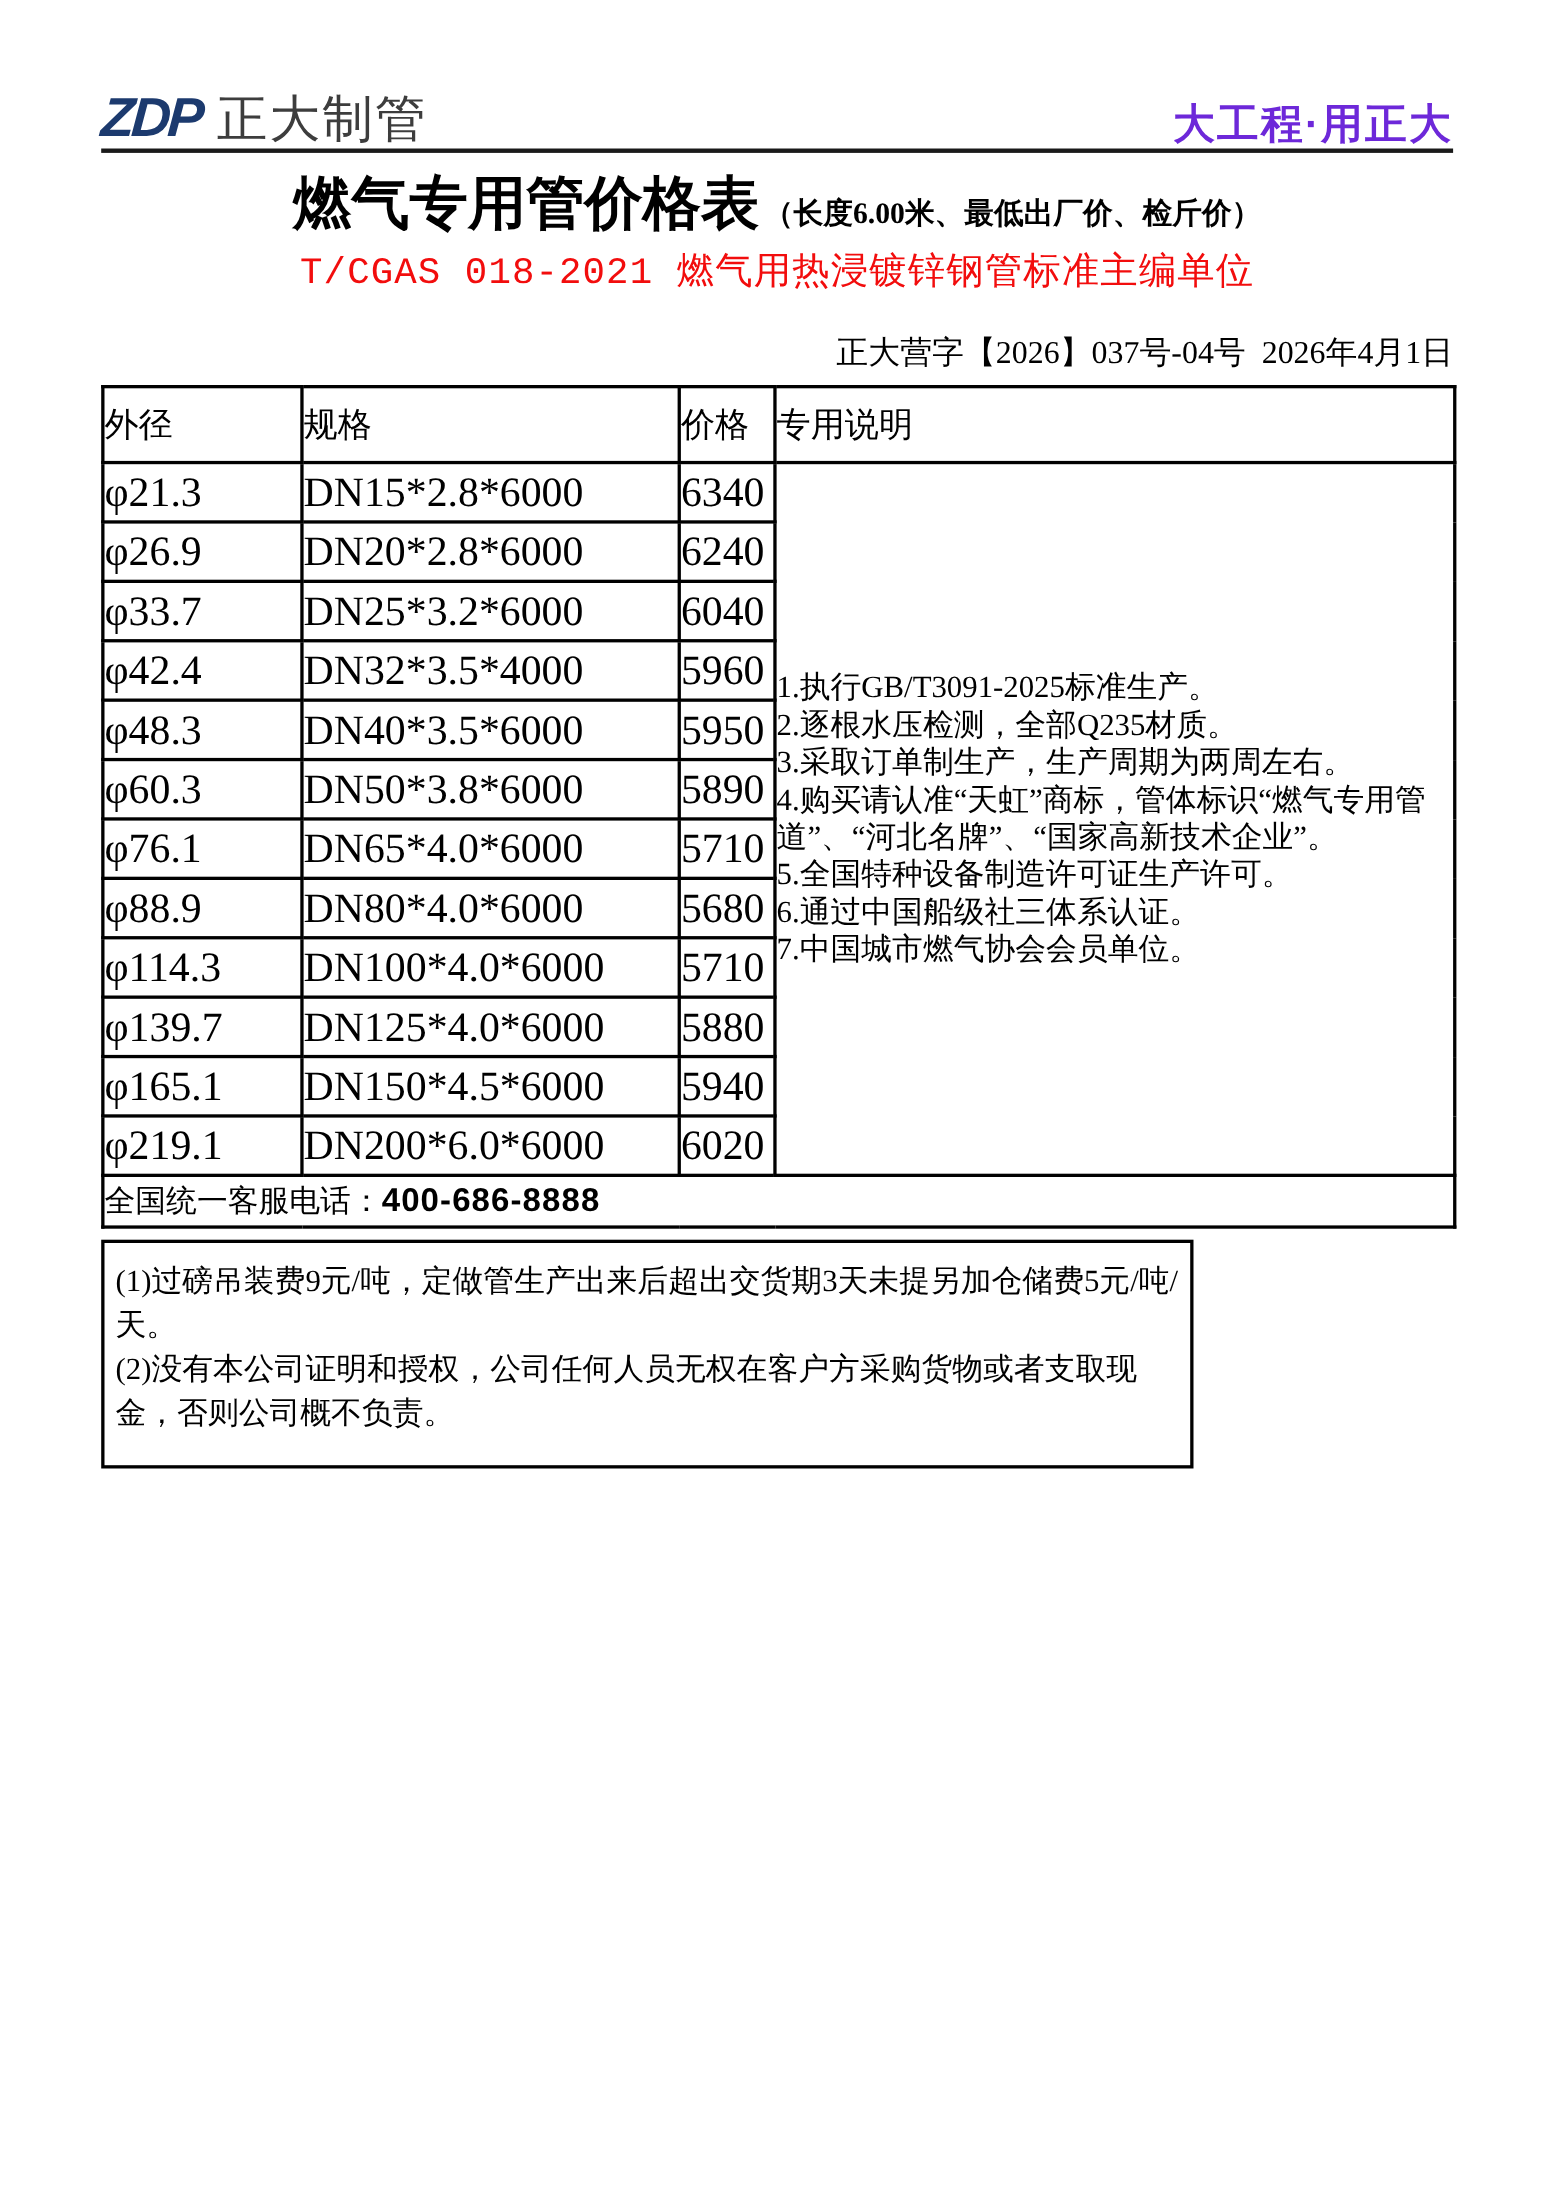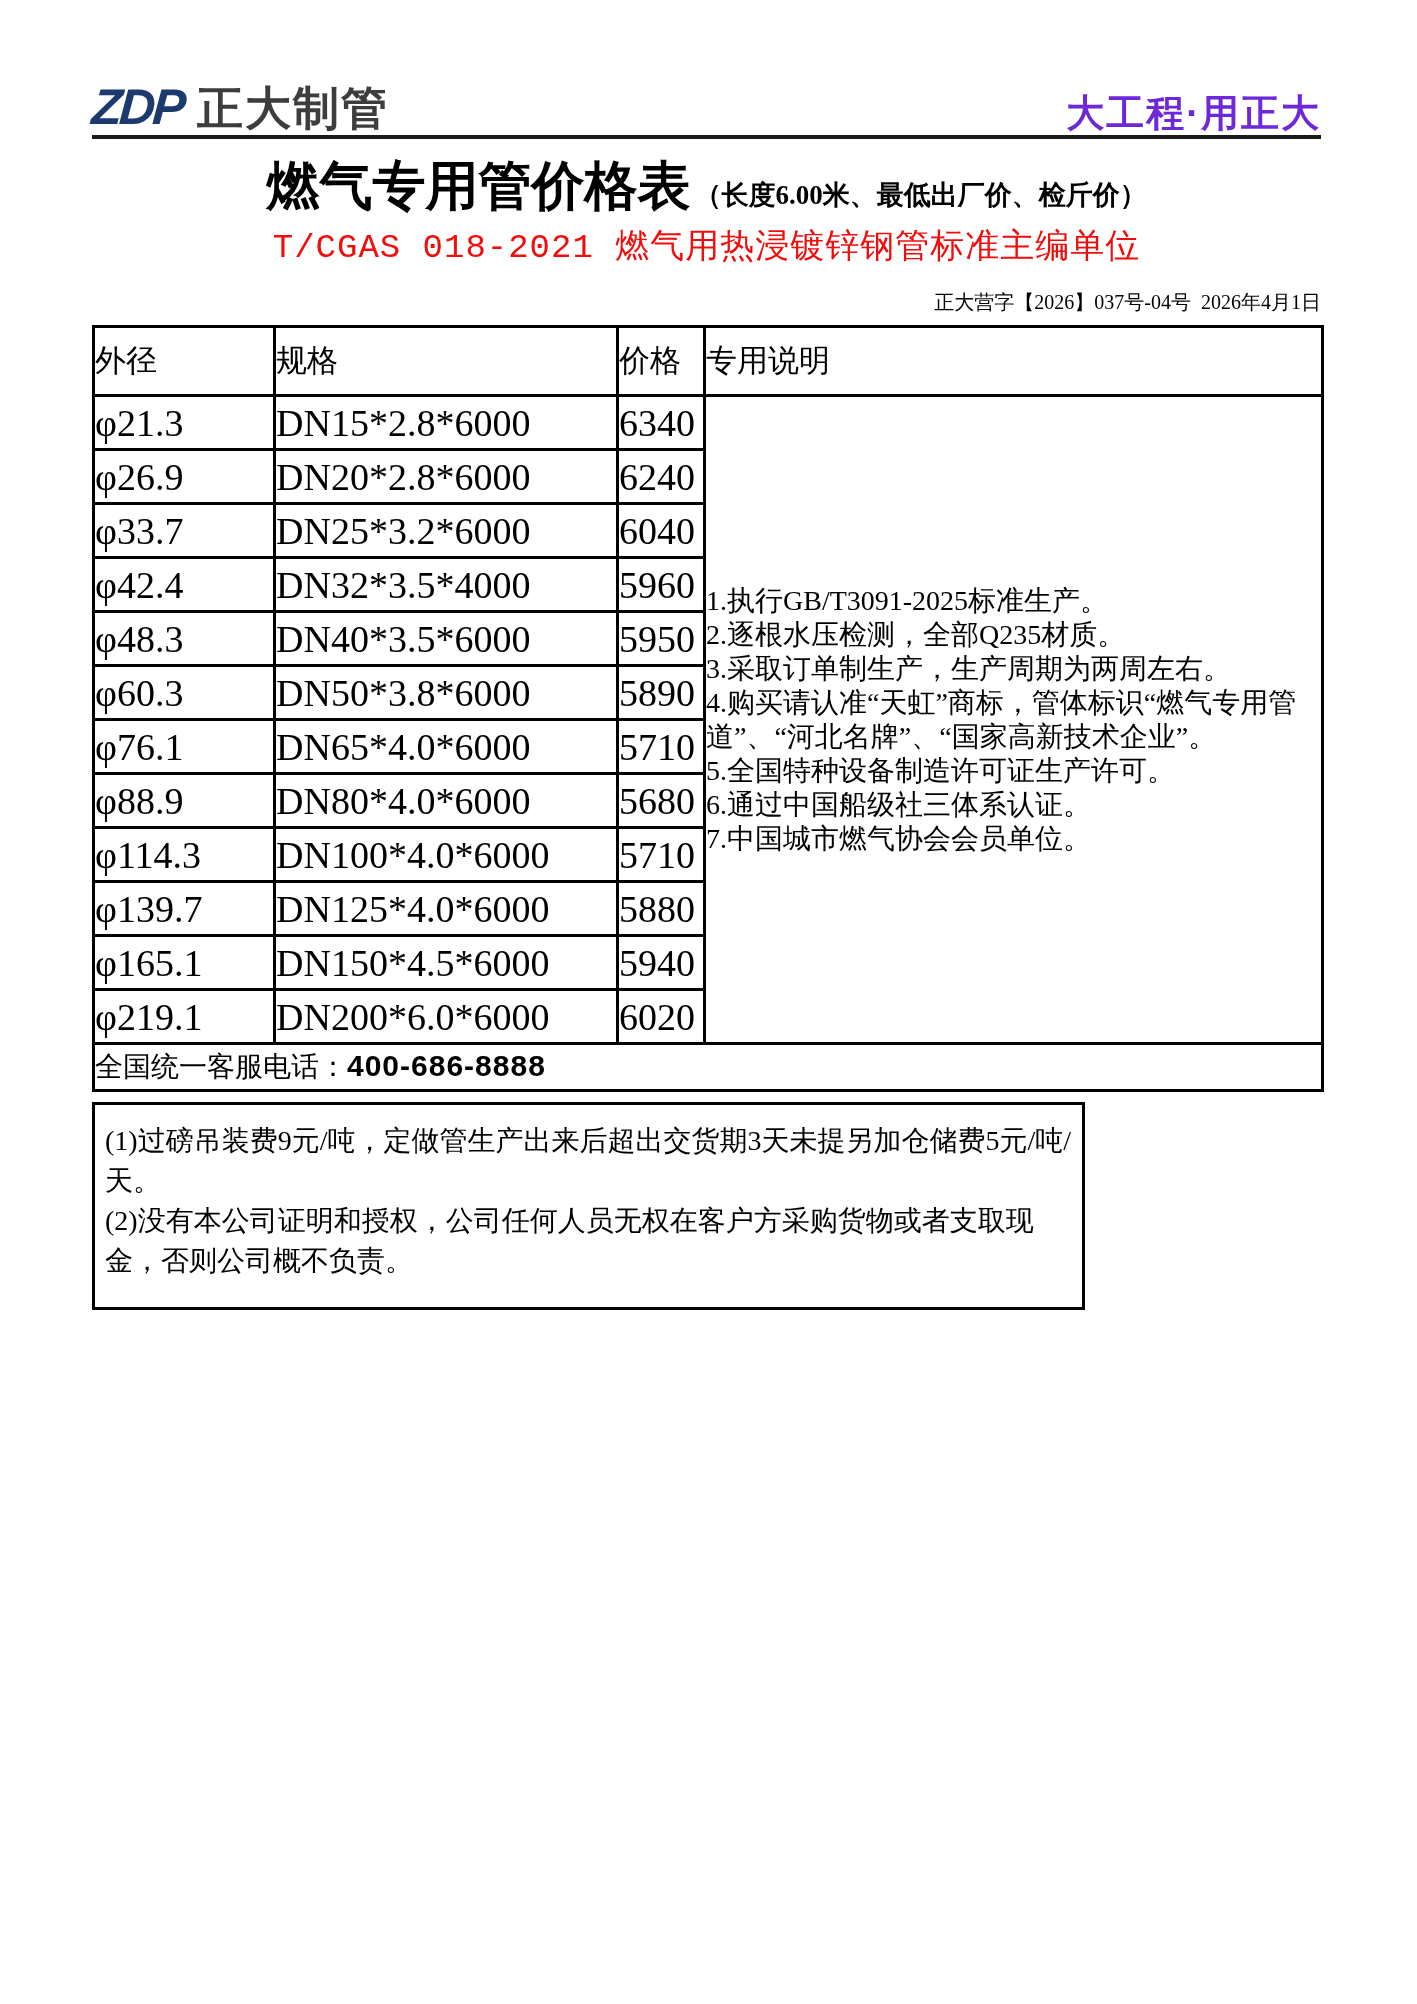--- a/index.html
+++ b/index.html
@@ -23,43 +23,43 @@
   .logo-zdp{
     font-family:"Liberation Sans","DejaVu Sans",sans-serif;
     font-weight:900;font-style:italic;
     font-size:50px;letter-spacing:-3px;
     color:#1c3a6e;
     transform:skewX(-4deg);
     display:inline-block;
   }
   .logo-name{
     font-family:"Liberation Sans","DejaVu Sans",sans-serif;
-    font-weight:700;font-size:46px;color:#3d3d3d;
+    font-weight:400;font-size:46px;color:#3d3d3d;
     margin-left:14px;letter-spacing:2px;line-height:1;
   }
   .slogan{
     font-family:"Liberation Sans","DejaVu Sans",sans-serif;
     font-weight:900;font-size:38px;color:#6d28d9;
     letter-spacing:2px;line-height:1;
   }
   
   .title-row{
     margin-top:18px;text-align:center;line-height:1.1;
     white-space:nowrap;
   }
   .title-main{font-size:53px;font-weight:bold;}
   .title-paren{font-size:27px;font-weight:bold;margin-left:4px;}
   .std-line{
     margin-top:8px;text-align:center;
     font-size:34px;color:#f20d0d;font-weight:500;
     letter-spacing:1px;white-space:pre;font-family:Liberation Mono, monospace;
   }
   .doc-line{
-    margin-top:20px;text-align:right;
-    font-size:20px;white-space:pre;
+    margin-top:32px;text-align:right;
+    font-size:29px;white-space:pre;
   }
   
   table.price{
     border-collapse:collapse;table-layout:fixed;
     width:1229px;margin-top:9px;
   }
   table.price th,table.price td{
     border:3px solid #000;
     text-align:left;vertical-align:middle;
     padding:0;

